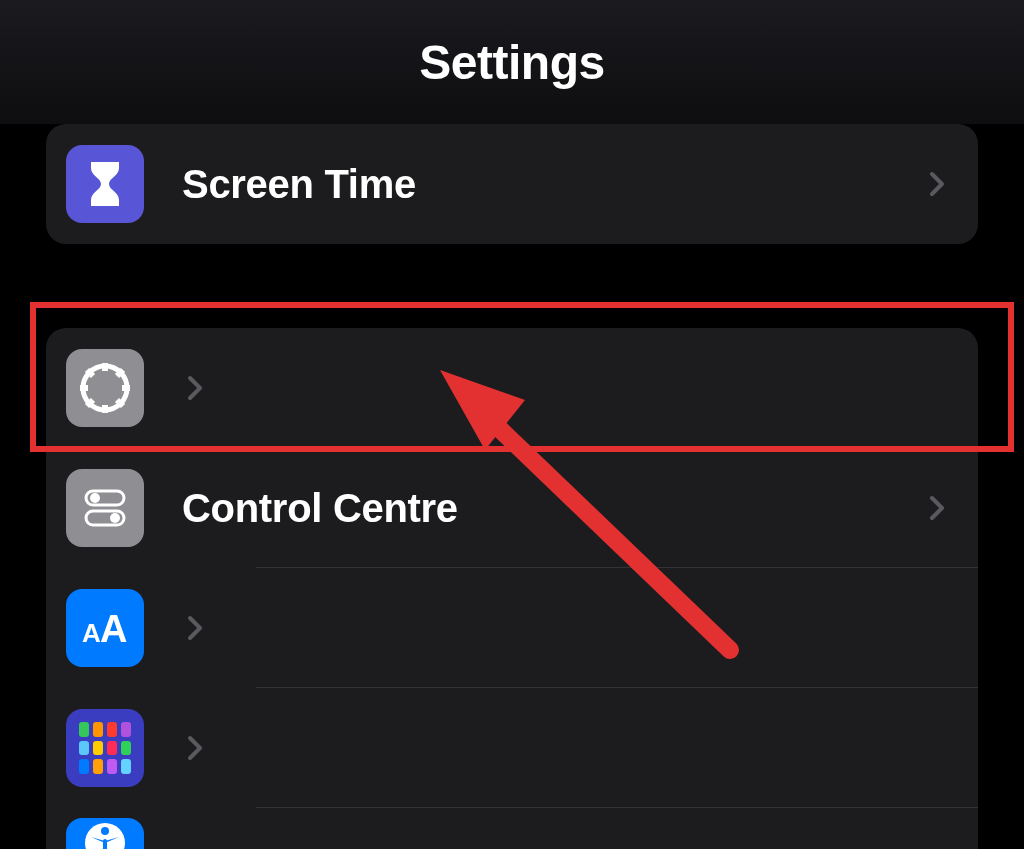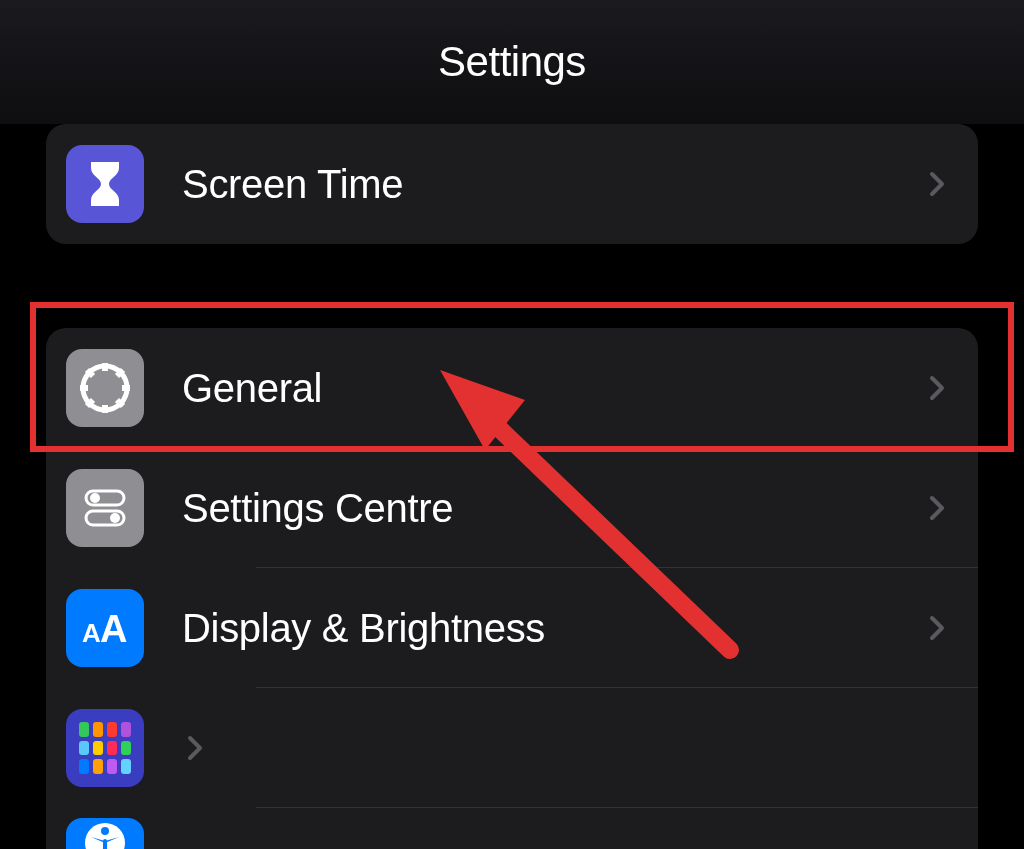--- a/index.html
+++ b/index.html
@@ -13,22 +13,22 @@
       position: relative;
     }
     .header {
       height: 124px;
       display: flex;
       align-items: center;
       justify-content: center;
       background: linear-gradient(180deg, #1a1a1f 0%, #0e0e10 100%);
     }
     .header-title {
-      font-size: 42px;
-      font-weight: 400;
+      font-size: 48px;
+      font-weight: 700;
       letter-spacing: -0.5px;
     }
     .content {
       padding: 0 46px;
     }
     .group {
       background: #1c1c1e;
       border-radius: 20px;
       overflow: hidden;
     }
@@ -55,21 +55,21 @@
       height: 78px;
       border-radius: 16px;
       display: flex;
       align-items: center;
       justify-content: center;
       flex-shrink: 0;
       margin-right: 38px;
     }
     .label {
       font-size: 40px;
-      font-weight: 400;
+      font-weight: 700;
       flex: 1;
       letter-spacing: -0.3px;
       color: #fff;
     }
     .chevron {
       width: 26px;
       height: 26px;
       flex-shrink: 0;
     }
     .chevron svg { display: block; }
@@ -155,55 +155,53 @@
               <line x1="9" y1="45" x2="15" y2="39"></line>
               <line x1="39" y1="15" x2="45" y2="9"></line>
             </g>
             <circle cx="27" cy="27" r="7" fill="#8e8e93"></circle>
             <line x1="27" y1="27" x2="27" y2="12" stroke="#8e8e93" stroke-width="3"></line>
             <line x1="27" y1="27" x2="40" y2="35" stroke="#8e8e93" stroke-width="3"></line>
             <line x1="27" y1="27" x2="14" y2="35" stroke="#8e8e93" stroke-width="3"></line>
           </g>
         </svg>
       </div>
-      <div class="label">General</div>
       <div class="chevron">
         <svg width="26" height="26" viewBox="0 0 26 26">
             <path d="M8 3 L18 13 L8 23" stroke="#5a5a5e" stroke-width="4" fill="none" stroke-linecap="round" stroke-linejoin="round"></path>
           </svg>
       </div>
       <div class="row-sep"></div>
     </div>
 
     <div class="row">
       <div class="icon-box ic-control">
         <svg width="54" height="54" viewBox="0 0 54 54">
           <rect x="8" y="10" width="38" height="14" rx="7" fill="none" stroke="#fff" stroke-width="3"></rect>
           <circle cx="17" cy="17" r="5" fill="#fff"></circle>
           <rect x="8" y="30" width="38" height="14" rx="7" fill="none" stroke="#fff" stroke-width="3"></rect>
           <circle cx="37" cy="37" r="5" fill="#fff"></circle>
         </svg>
       </div>
-      <div class="label">Settings Centre</div>
+      <div class="label">Control Centre</div>
       <div class="chevron">
         <svg width="26" height="26" viewBox="0 0 26 26">
             <path d="M8 3 L18 13 L8 23" stroke="#5a5a5e" stroke-width="4" fill="none" stroke-linecap="round" stroke-linejoin="round"></path>
           </svg>
       </div>
       <div class="row-sep"></div>
     </div>
 
     <div class="row">
       <div class="icon-box ic-display">
         <svg width="58" height="48" viewBox="0 0 58 48">
           <text x="6" y="38" font-family="-apple-system,Helvetica" font-size="26" font-weight="600" fill="#fff">A</text>
           <text x="24" y="38" font-family="-apple-system,Helvetica" font-size="38" font-weight="600" fill="#fff">A</text>
         </svg>
       </div>
-      <div class="label">Display &amp; Brightness</div>
       <div class="chevron">
         <svg width="26" height="26" viewBox="0 0 26 26">
             <path d="M8 3 L18 13 L8 23" stroke="#5a5a5e" stroke-width="4" fill="none" stroke-linecap="round" stroke-linejoin="round"></path>
           </svg>
       </div>
       <div class="row-sep"></div>
     </div>
 
     <div class="row">
       <div class="icon-box ic-home">

